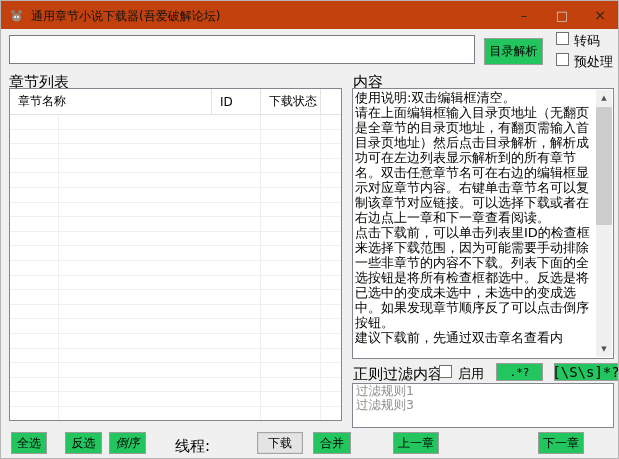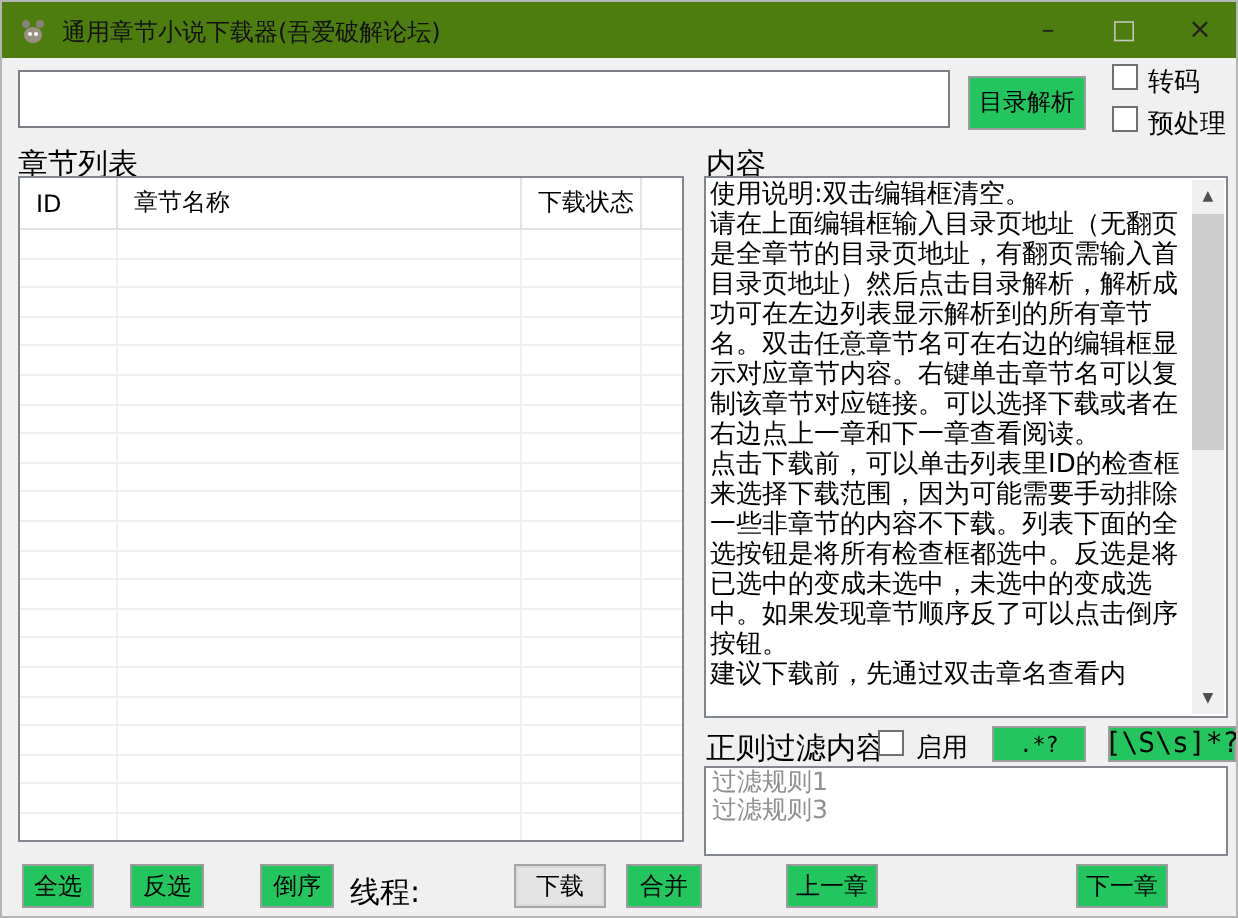--- a/index.html
+++ b/index.html
@@ -3,21 +3,21 @@
 <meta charset="utf-8">
 <style>
   * { margin:0; padding:0; box-sizing:border-box; }
   html,body { width:619px; height:459px; }
   body { font-family:"DejaVu Sans","Liberation Sans",sans-serif; font-size:12px; color:#000; }
 
   .window { position:relative; width:619px; height:459px; background:#f0f0f0;
             border:1px solid #b5b5b5; overflow:hidden; }
 
   
-  .titlebar { position:absolute; left:0; top:0; width:100%; height:28px; background:#4d7c0f; }
+  .titlebar { position:absolute; left:0; top:0; width:100%; height:28px; background:#c2410c; }
   .app-icon { position:absolute; left:8px; top:7px; width:15px; height:15px; }
   .title-text { position:absolute; left:30px; top:7px; font-size:12px; color:#111; white-space:nowrap; }
   .win-btn { position:absolute; top:0; width:32px; height:28px; display:flex; align-items:center;
              justify-content:center; font-size:13px; color:#222; }
   .win-btn.min  { left:507px; }
   .win-btn.max  { left:545px; color:#c9c9c9; }
   .win-btn.close{ left:583px; font-size:14px; }
 
   
   .btn { position:absolute; background:#22c55e; border:1px solid #9d9d9d; color:#000;
@@ -59,21 +59,21 @@
   .regex-cb-label { left:457px; top:364px; }
   .preset1 { left:495px; top:362px; width:47px; height:18px; font-family:"DejaVu Sans Mono",monospace; font-size:11px; }
   .preset2 { left:553px; top:362px; width:64px; height:18px; font-family:"DejaVu Sans Mono",monospace; font-size:14px; }
   .rules-box { left:351px; top:382px; width:262px; height:45px; overflow:hidden; }
   .rule-line { font-size:12.5px; line-height:14px; color:#8f8f8f; padding-left:3px; white-space:nowrap; }
 
   
   .bottom-btn { top:431px; height:22px; }
   .b-selall { left:10px;  width:36px; }
   .b-invert { left:64px;  width:37px; }
-  .b-reverse{ left:129px; width:37px; }
+  .b-reverse{ left:108px; width:37px;font-style:italic; }
   .threads-label { left:174px; top:436px; }
   .b-download{ left:256px; width:46px; }
   .b-merge  { left:312px; width:38px; }
   .b-prev   { left:392px; width:46px; }
   .b-next   { left:537px; width:46px; }
 </style>
 </head>
 <body>
 
 <div class="window">
@@ -98,22 +98,22 @@
   <div class="btn parse-btn">目录解析</div>
 
   <span class="checkbox" style="left:555px; top:31px;"></span>
   <span class="cb-label" style="left:573px; top:31px;">转码</span>
   <span class="checkbox" style="left:555px; top:52px;"></span>
   <span class="cb-label" style="left:573px; top:52px;">预处理</span>
 
   <span class="panel-label" style="left:8px; top:72px;">章节列表</span>
   <div class="inset chapter-table">
     <div class="t-header">
+      <div class="cell c-name">章节名称</div>
       <div class="cell c-id">ID</div>
-      <div class="cell c-name">章节名称</div>
       <div class="cell c-status">下载状态</div>
       <div class="cell c-extra"></div>
     </div>
     <div class="t-body">
         <div class="t-row">
           <div class="cell c-id"></div>
           <div class="cell c-name"></div>
           <div class="cell c-status"></div>
           <div class="cell c-extra"></div>
         </div>

